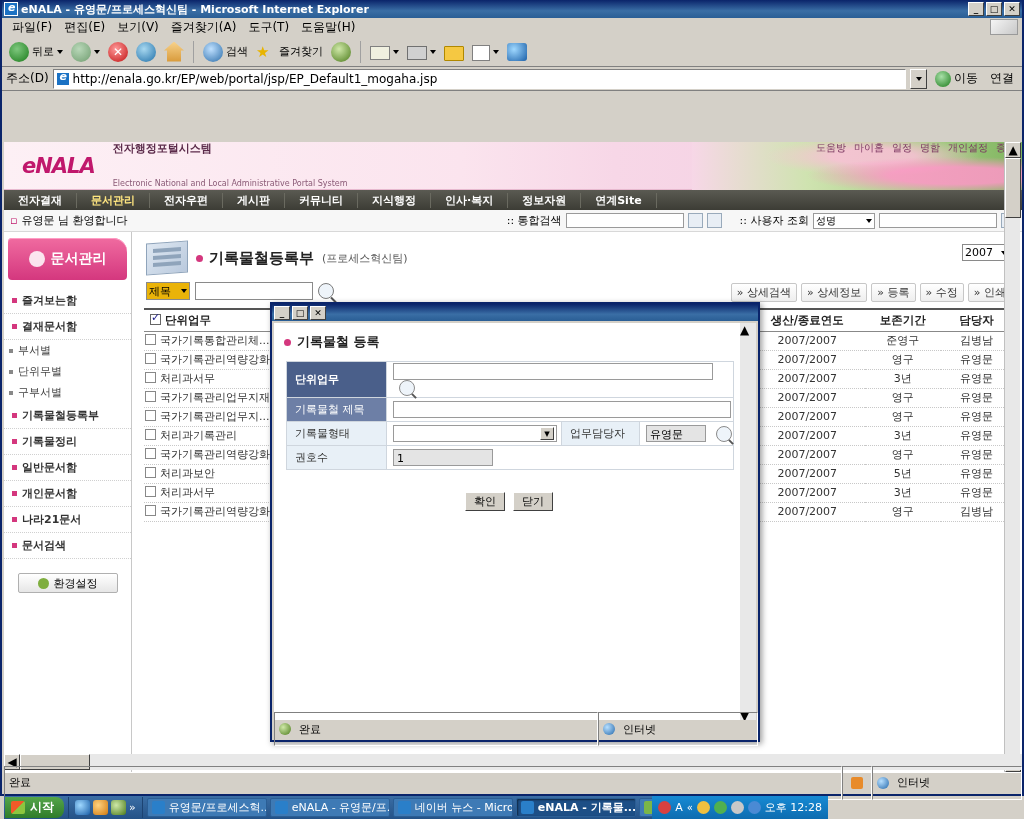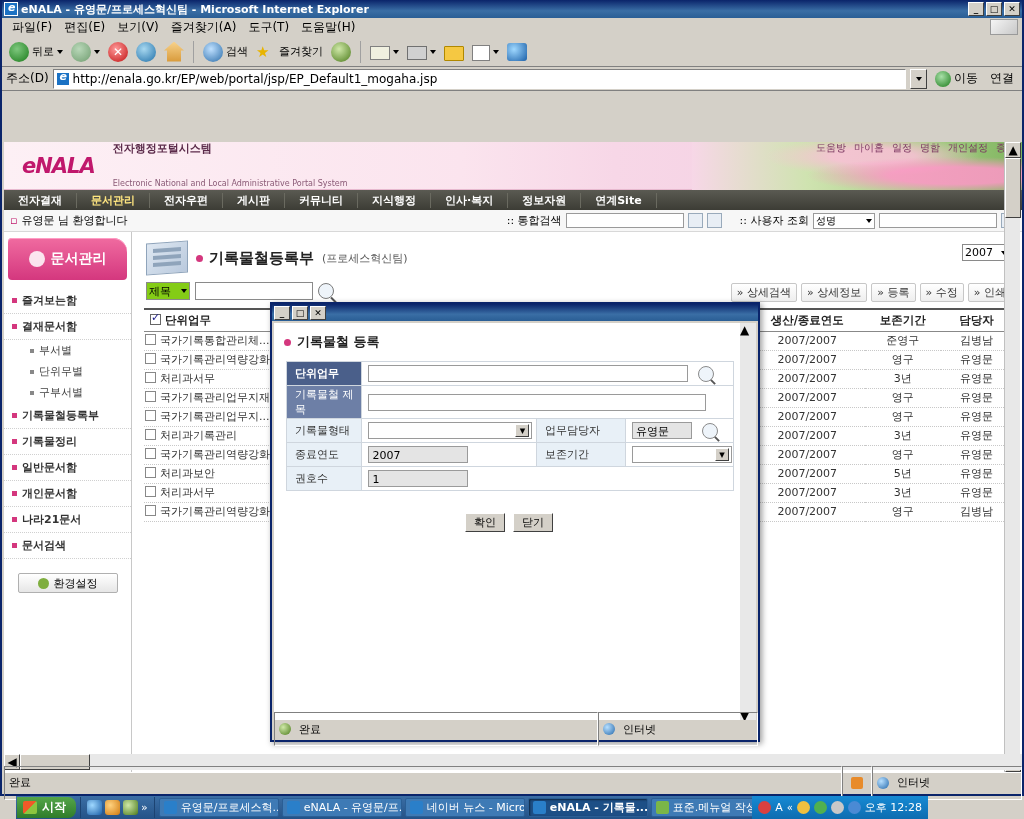--- a/index.html
+++ b/index.html
@@ -144,21 +144,21 @@
     color:#fff;font-size:14px;font-weight:bold;display:flex;align-items:center;justify-content:center;
     box-shadow:inset 0 1px 0 #ff9cc4;
   }
   .sb-head .sbi{width:16px;height:16px;background:#fff;border-radius:50%;margin-right:6px;opacity:.85;}
   .sb-list{margin-top:8px;}
   .sb-item{
     font-size:11px;font-weight:bold;color:#333;padding:5px 6px 5px 8px;
     border-bottom:1px dotted #d0d0d0;display:flex;align-items:center;
   }
   .sb-item .sq{width:5px;height:5px;background:#d4377e;margin-right:5px;}
-  .sb-sub{font-size:11px;color:#444;padding:3px 6px 3px 26px;display:flex;align-items:center;}
+  .sb-sub{font-size:11px;color:#444;padding:3px 6px 3px 5px;display:flex;align-items:center;}
   .sb-sub .sq2{width:4px;height:4px;background:#888;margin-right:5px;}
   .sb-btn{
     margin:14px auto;width:100px;height:20px;border:1px solid #b0b0b0;
     background:linear-gradient(to bottom,#fff,#e6e6e6);
     display:flex;align-items:center;justify-content:center;font-size:11px;border-radius:2px;
   }
   .sb-btn .g{width:11px;height:11px;border-radius:50%;background:#7fae3f;margin-right:5px;}
   .content{flex:1;position:relative;}
   .ct-title{display:flex;align-items:center;padding:10px 10px 0 14px;position:relative;}
   .ct-ico{
@@ -168,21 +168,21 @@
   }
   .ct-ico::after{content:"";position:absolute;left:6px;top:5px;width:28px;height:4px;background:#8fa4bb;box-shadow:0 7px 0 #8fa4bb,0 14px 0 #8fa4bb;}
   .ct-bullet{width:7px;height:7px;background:#d4377e;border-radius:50%;margin-right:6px;}
   .ct-h{font-size:15px;font-weight:bold;color:#222;}
   .ct-sub{font-size:11px;color:#555;margin-left:8px;}
   .year-sel{
     position:absolute;right:12px;top:12px;width:48px;height:17px;background:#fff;
     border:1px solid #8a8a8a;font-size:11px;display:flex;align-items:center;justify-content:space-between;padding:0 2px;
   }
   .searchrow{display:flex;align-items:center;gap:5px;padding:8px 10px 6px 14px;position:relative;}
-  .sel-box{width:44px;height:18px;background:#84cc16;border:1px solid #8a8a8a;font-size:11px;display:flex;align-items:center;justify-content:space-between;padding:0 2px;}
+  .sel-box{width:44px;height:18px;background:#eab308;border:1px solid #8a8a8a;font-size:11px;display:flex;align-items:center;justify-content:space-between;padding:0 2px;}
   .txt-box{width:118px;height:18px;background:#fff;border:1px solid #8a8a8a;}
   .mag{width:16px;height:16px;border:1px solid #7a7a7a;border-radius:50%;position:relative;background:#eef4fa;}
   .mag::after{content:"";position:absolute;right:-4px;bottom:-3px;width:7px;height:2px;background:#555;transform:rotate(45deg);}
   .act-links{position:absolute;right:10px;top:9px;display:flex;gap:4px;}
   .act{font-size:11px;color:#333;border:1px solid #c7c7c7;background:linear-gradient(to bottom,#fff,#eee);padding:1px 5px;border-radius:2px;}
   table.grid{width:calc(100% - 22px);margin:2px 10px 0 12px;border-collapse:collapse;font-size:11px;}
   table.grid thead th{
     background:#fff;border-top:2px solid #555;border-bottom:1px solid #888;
     font-weight:bold;color:#222;height:22px;text-align:center;font-size:11.5px;
   }
@@ -241,21 +241,21 @@
     border-color:#fff #404040 #404040 #fff;font-size:11px;
     display:flex;align-items:center;justify-content:center;padding:0 8px;
   }
   .dlg-vscroll{position:absolute;right:2px;top:19px;width:16px;height:400px;background:#e8e8e8;}
   .dlg-status{
     position:absolute;left:2px;bottom:2px;width:484px;height:18px;background:#d4d0c8;display:flex;align-items:center;font-size:11px;
   }
   .globe{width:12px;height:12px;border-radius:50%;background:radial-gradient(circle at 35% 35%,#b8e0ff,#2266aa);margin-right:4px;}
   
   .taskbar{
-    position:absolute;left:16px;bottom:0;width:912px;height:23px;
+    position:absolute;left:4px;bottom:0;width:824px;height:23px;
     background:linear-gradient(to bottom,#3b6ea5,#245287);display:flex;align-items:center;
   }
   .start{
     height:21px;margin:1px 4px 1px 1px;padding:0 10px 0 6px;
     background:linear-gradient(to bottom,#54a54a,#2f7c2a);
     color:#fff;font-weight:bold;font-size:12px;display:flex;align-items:center;
     border-radius:0 8px 8px 0;
   }
   .start .flag{width:14px;height:13px;margin-right:5px;
     background:linear-gradient(to bottom right,#f05a28 50%,#8cc63f 50%);border-radius:2px;}
@@ -667,32 +667,20 @@
                   <span class="ar">▾</span>
                 </span>
           </td>
           <td class="lbl" style="width:78px">업무담당자</td>
           <td class="fld">
             <span class="inp gray" style="width:60px;padding-left:3px;font-size:11px;line-height:17px;">유영문</span>
             <span class="picker" style="margin-left:6px"></span>
           </td>
         </tr>
         <tr>
-          <td class="lbl">종료연도</td>
-          <td class="fld">
-            <span class="inp gray" style="width:100px;padding-left:3px;font-size:11px;line-height:17px;">2007</span>
-          </td>
-          <td class="lbl">보존기간</td>
-          <td class="fld">
-            <span class="sel" style="width:100px">
-                  <span class="ar">▾</span>
-                </span>
-          </td>
-        </tr>
-        <tr>
           <td class="lbl">권호수</td>
           <td class="fld" colspan="3">
             <span class="inp gray" style="width:100px;padding-left:3px;font-size:11px;line-height:17px;">1</span>
           </td>
         </tr>
       </tbody>
         </table>
 
       <div class="btn-row">
         <div class="dbtn">확인</div>

